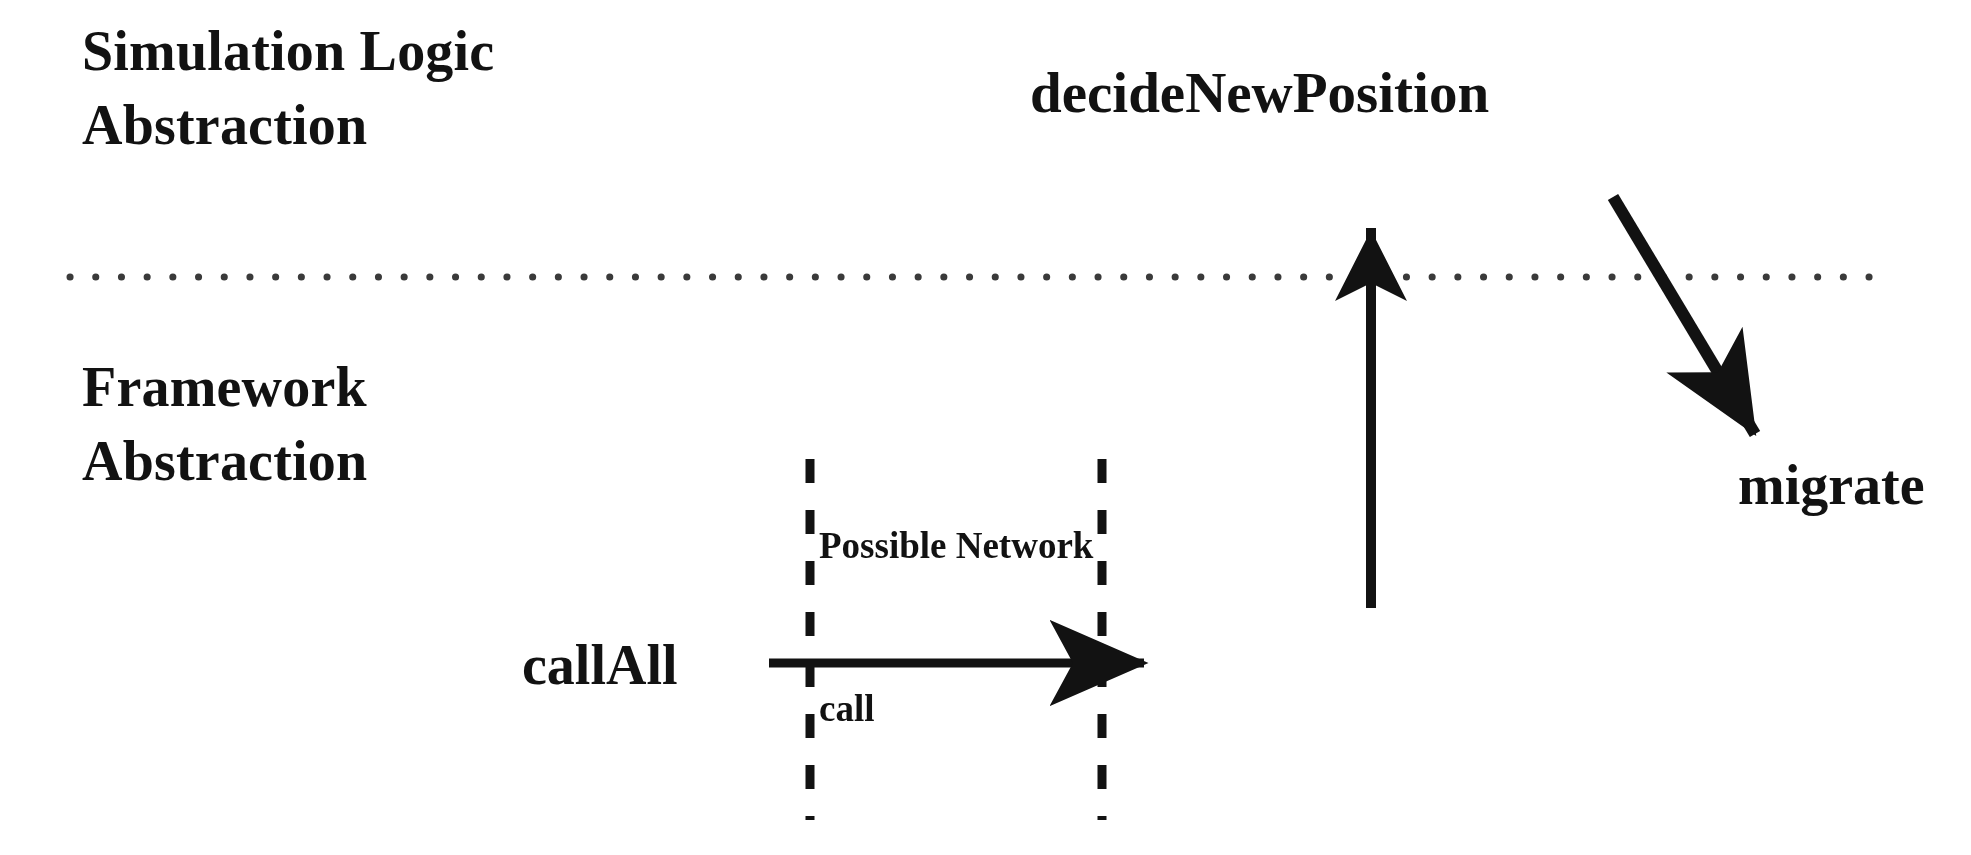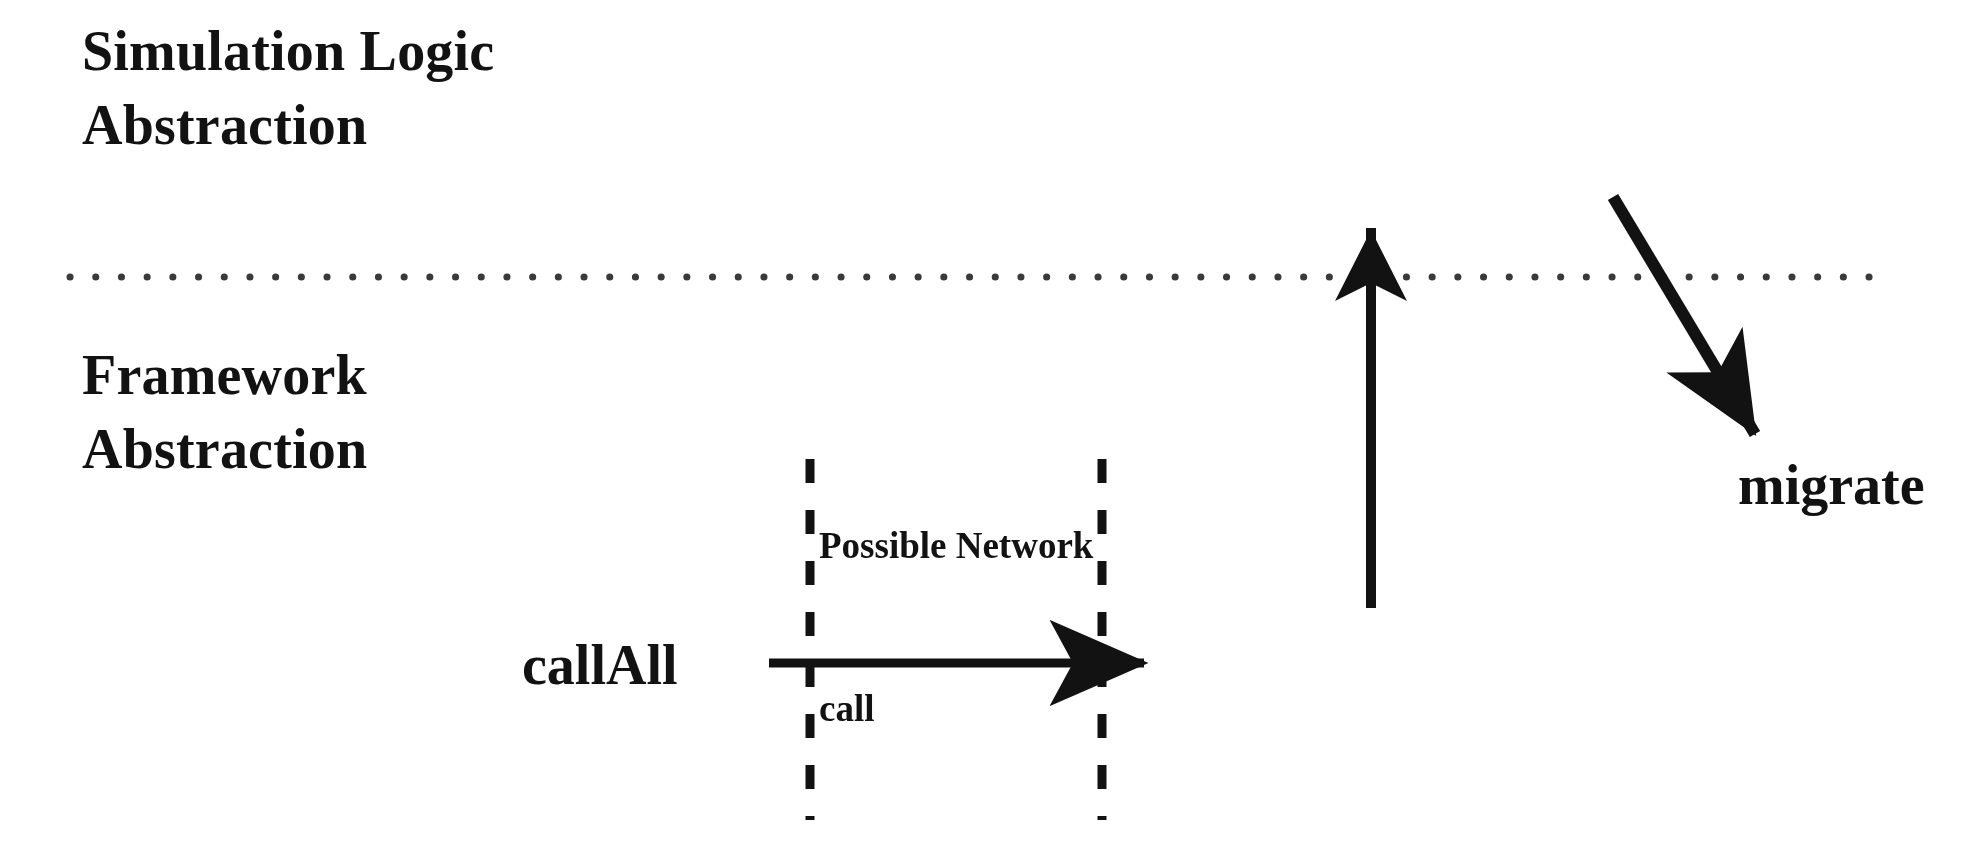--- a/index.html
+++ b/index.html
@@ -22,21 +22,21 @@
   
   .layer-label {
     font-weight: bold;
     font-size: 56px;
     line-height: 74px;
     letter-spacing: 0.2px;
     white-space: pre;
     color: #121212;
   }
   #simulation-logic-label { left: 58px; top: 14px; }
-  #framework-label        { left: 58px; top: 338px; }
+  #framework-label        { left: 58px; top: 350px; }
 
   .node-label {
     font-weight: bold;
     font-size: 56px;
     line-height: 62px;
     white-space: nowrap;
     color: #121212;
   }
   #decide-new-position-label { left: 1006px; top: 62px; font-size: 57px; }
   #migrate-label             { left: 1714px; top: 454px; }
@@ -91,20 +91,21 @@
 
     <line x1="1589" y1="197" x2="1731" y2="434" stroke="#121212" stroke-width="12" marker-end="url(#arrowhead-diag)"></line>
   </svg>
 
   <div class="abs layer-label" id="simulation-logic-label">Simulation Logic
 Abstraction</div>
 
   <div class="abs layer-label" id="framework-label">Framework
 Abstraction</div>
 
+  <div class="abs node-label" id="decide-new-position-label">decideNewPosition</div>
 
   <div class="abs node-label" id="migrate-label">migrate</div>
 
   <div class="abs node-label" id="callall-label">callAll</div>
 
 
   <div class="abs edge-label" id="possible-network-label">Possible
 Network</div>
 
   <div class="abs edge-label" id="network-call-label">call</div>

